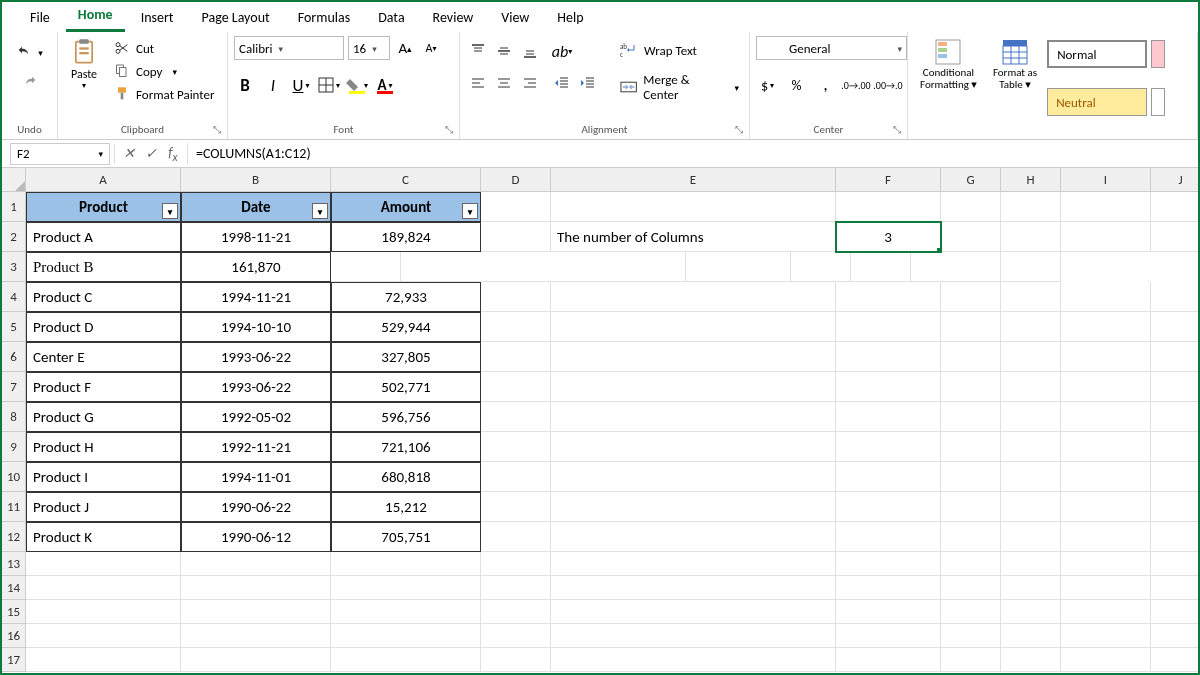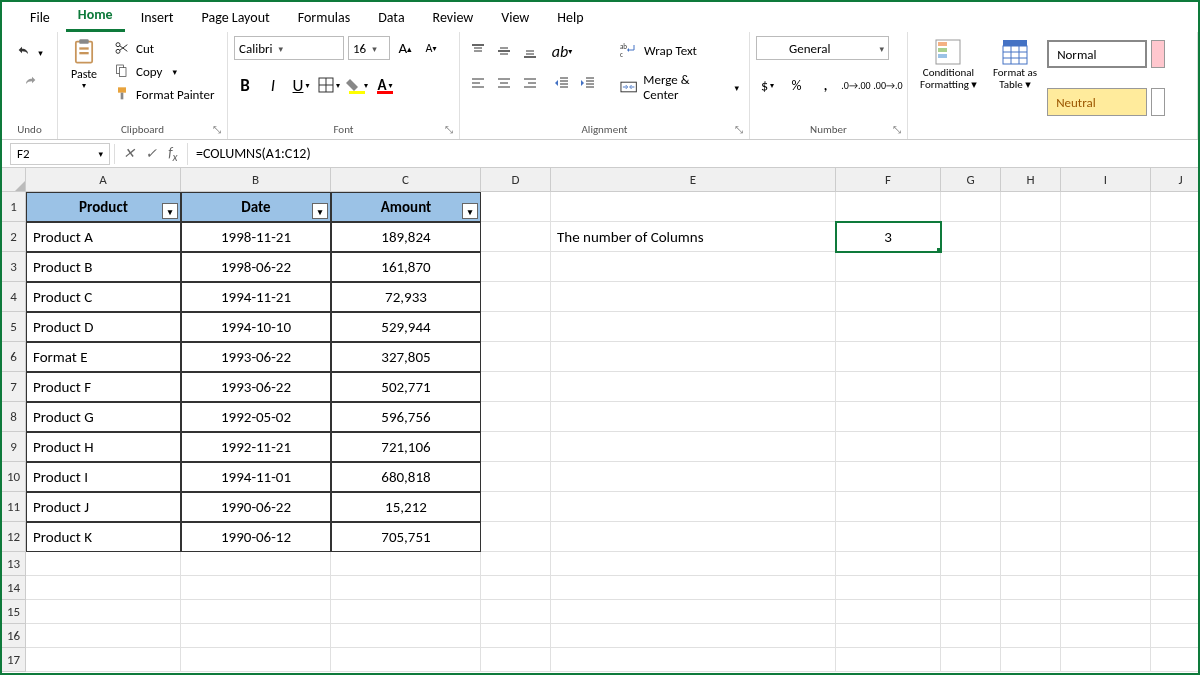--- a/index.html
+++ b/index.html
@@ -292,33 +292,33 @@
             <span>Merge &amp; Center</span>
             <span style="font-size:9px;margin-left:4px;">▾</span>
           </div>
       </div>
     </div>
     <div class="group-label"><span>Alignment</span><span class="launcher">⤡</span></div>
   </div>
 
   <div class="group" style="width:158px;">
     <div class="group-content" style="flex-direction:column;align-items:stretch;">
-      <div class="combo" style="width:133px;padding-left:32px;">
+      <div class="combo" style="width:151px;padding-left:32px;">
           <span>General</span>
           <span class="arr" style="margin-left:auto;">▾</span>
         </div>
       <div class="num-row" style="margin-top:10px;">
         <div class="nbtn">$<span style="font-size:8px;margin-left:2px;">▾</span></div>
         <div class="nbtn">%</div>
         <div class="nbtn" style="font-weight:700;">,</div>
         <div class="nbtn" style="font-size:10px;">.0→.00</div>
         <div class="nbtn" style="font-size:10px;">.00→.0</div>
       </div>
     </div>
-    <div class="group-label"><span>Number</span><span class="launcher">⤡</span></div>
+    <div class="group-label"><span>Center</span><span class="launcher">⤡</span></div>
   </div>
 
   <div class="group" style="flex:1;">
     <div class="group-content">
       <div class="big-btn">
         <svg viewBox="0 0 28 28">
             <rect x="2" y="2" width="24" height="24" fill="#fff" stroke="#999"></rect>
             <rect x="4" y="4" width="9" height="4" fill="#f4b183"></rect>
             <rect x="4" y="10" width="9" height="4" fill="#a9d08e"></rect>
             <rect x="4" y="16" width="9" height="4" fill="#9bc2e6"></rect>
@@ -432,22 +432,21 @@
             <div class="cell td center" style="width: 150px; height: 30px;">189,824</div>
             <div class="cell" style="width: 70px; height: 30px;"></div>
             <div class="cell overflowing" style="width: 285px; height: 30px;">The number of Columns</div>
             <div class="cell active-cell" style="width: 105px; height: 30px; justify-content: center;">3</div>
             <div class="cell" style="width: 60px; height: 30px;"></div>
             <div class="cell" style="width: 60px; height: 30px;"></div>
             <div class="cell" style="width: 90px; height: 30px;"></div>
             <div class="cell" style="width: 60px; height: 30px;"></div>
           </div>
           <div class="row">
-            <div class="cell td" style="width: 155px; height: 30px;">Product B</div>
-            <div class="cell td center" style="width: 150px; height: 30px;">1998-06-22</div>
+            <div class="cell td" style="width: 155px; height: 30px; font-family: Liberation Serif, serif;">Product B</div>
             <div class="cell td center" style="width: 150px; height: 30px;">161,870</div>
             <div class="cell" style="width: 70px; height: 30px;"></div>
             <div class="cell" style="width: 285px; height: 30px;"></div>
             <div class="cell" style="width: 105px; height: 30px;"></div>
             <div class="cell" style="width: 60px; height: 30px;"></div>
             <div class="cell" style="width: 60px; height: 30px;"></div>
             <div class="cell" style="width: 90px; height: 30px;"></div>
             <div class="cell" style="width: 60px; height: 30px;"></div>
           </div>
           <div class="row">
@@ -468,21 +467,21 @@
             <div class="cell td center" style="width: 150px; height: 30px;">529,944</div>
             <div class="cell" style="width: 70px; height: 30px;"></div>
             <div class="cell" style="width: 285px; height: 30px;"></div>
             <div class="cell" style="width: 105px; height: 30px;"></div>
             <div class="cell" style="width: 60px; height: 30px;"></div>
             <div class="cell" style="width: 60px; height: 30px;"></div>
             <div class="cell" style="width: 90px; height: 30px;"></div>
             <div class="cell" style="width: 60px; height: 30px;"></div>
           </div>
           <div class="row">
-            <div class="cell td" style="width: 155px; height: 30px;">Format E</div>
+            <div class="cell td" style="width: 155px; height: 30px;">Center E</div>
             <div class="cell td center" style="width: 150px; height: 30px;">1993-06-22</div>
             <div class="cell td center" style="width: 150px; height: 30px;">327,805</div>
             <div class="cell" style="width: 70px; height: 30px;"></div>
             <div class="cell" style="width: 285px; height: 30px;"></div>
             <div class="cell" style="width: 105px; height: 30px;"></div>
             <div class="cell" style="width: 60px; height: 30px;"></div>
             <div class="cell" style="width: 60px; height: 30px;"></div>
             <div class="cell" style="width: 90px; height: 30px;"></div>
             <div class="cell" style="width: 60px; height: 30px;"></div>
           </div>

